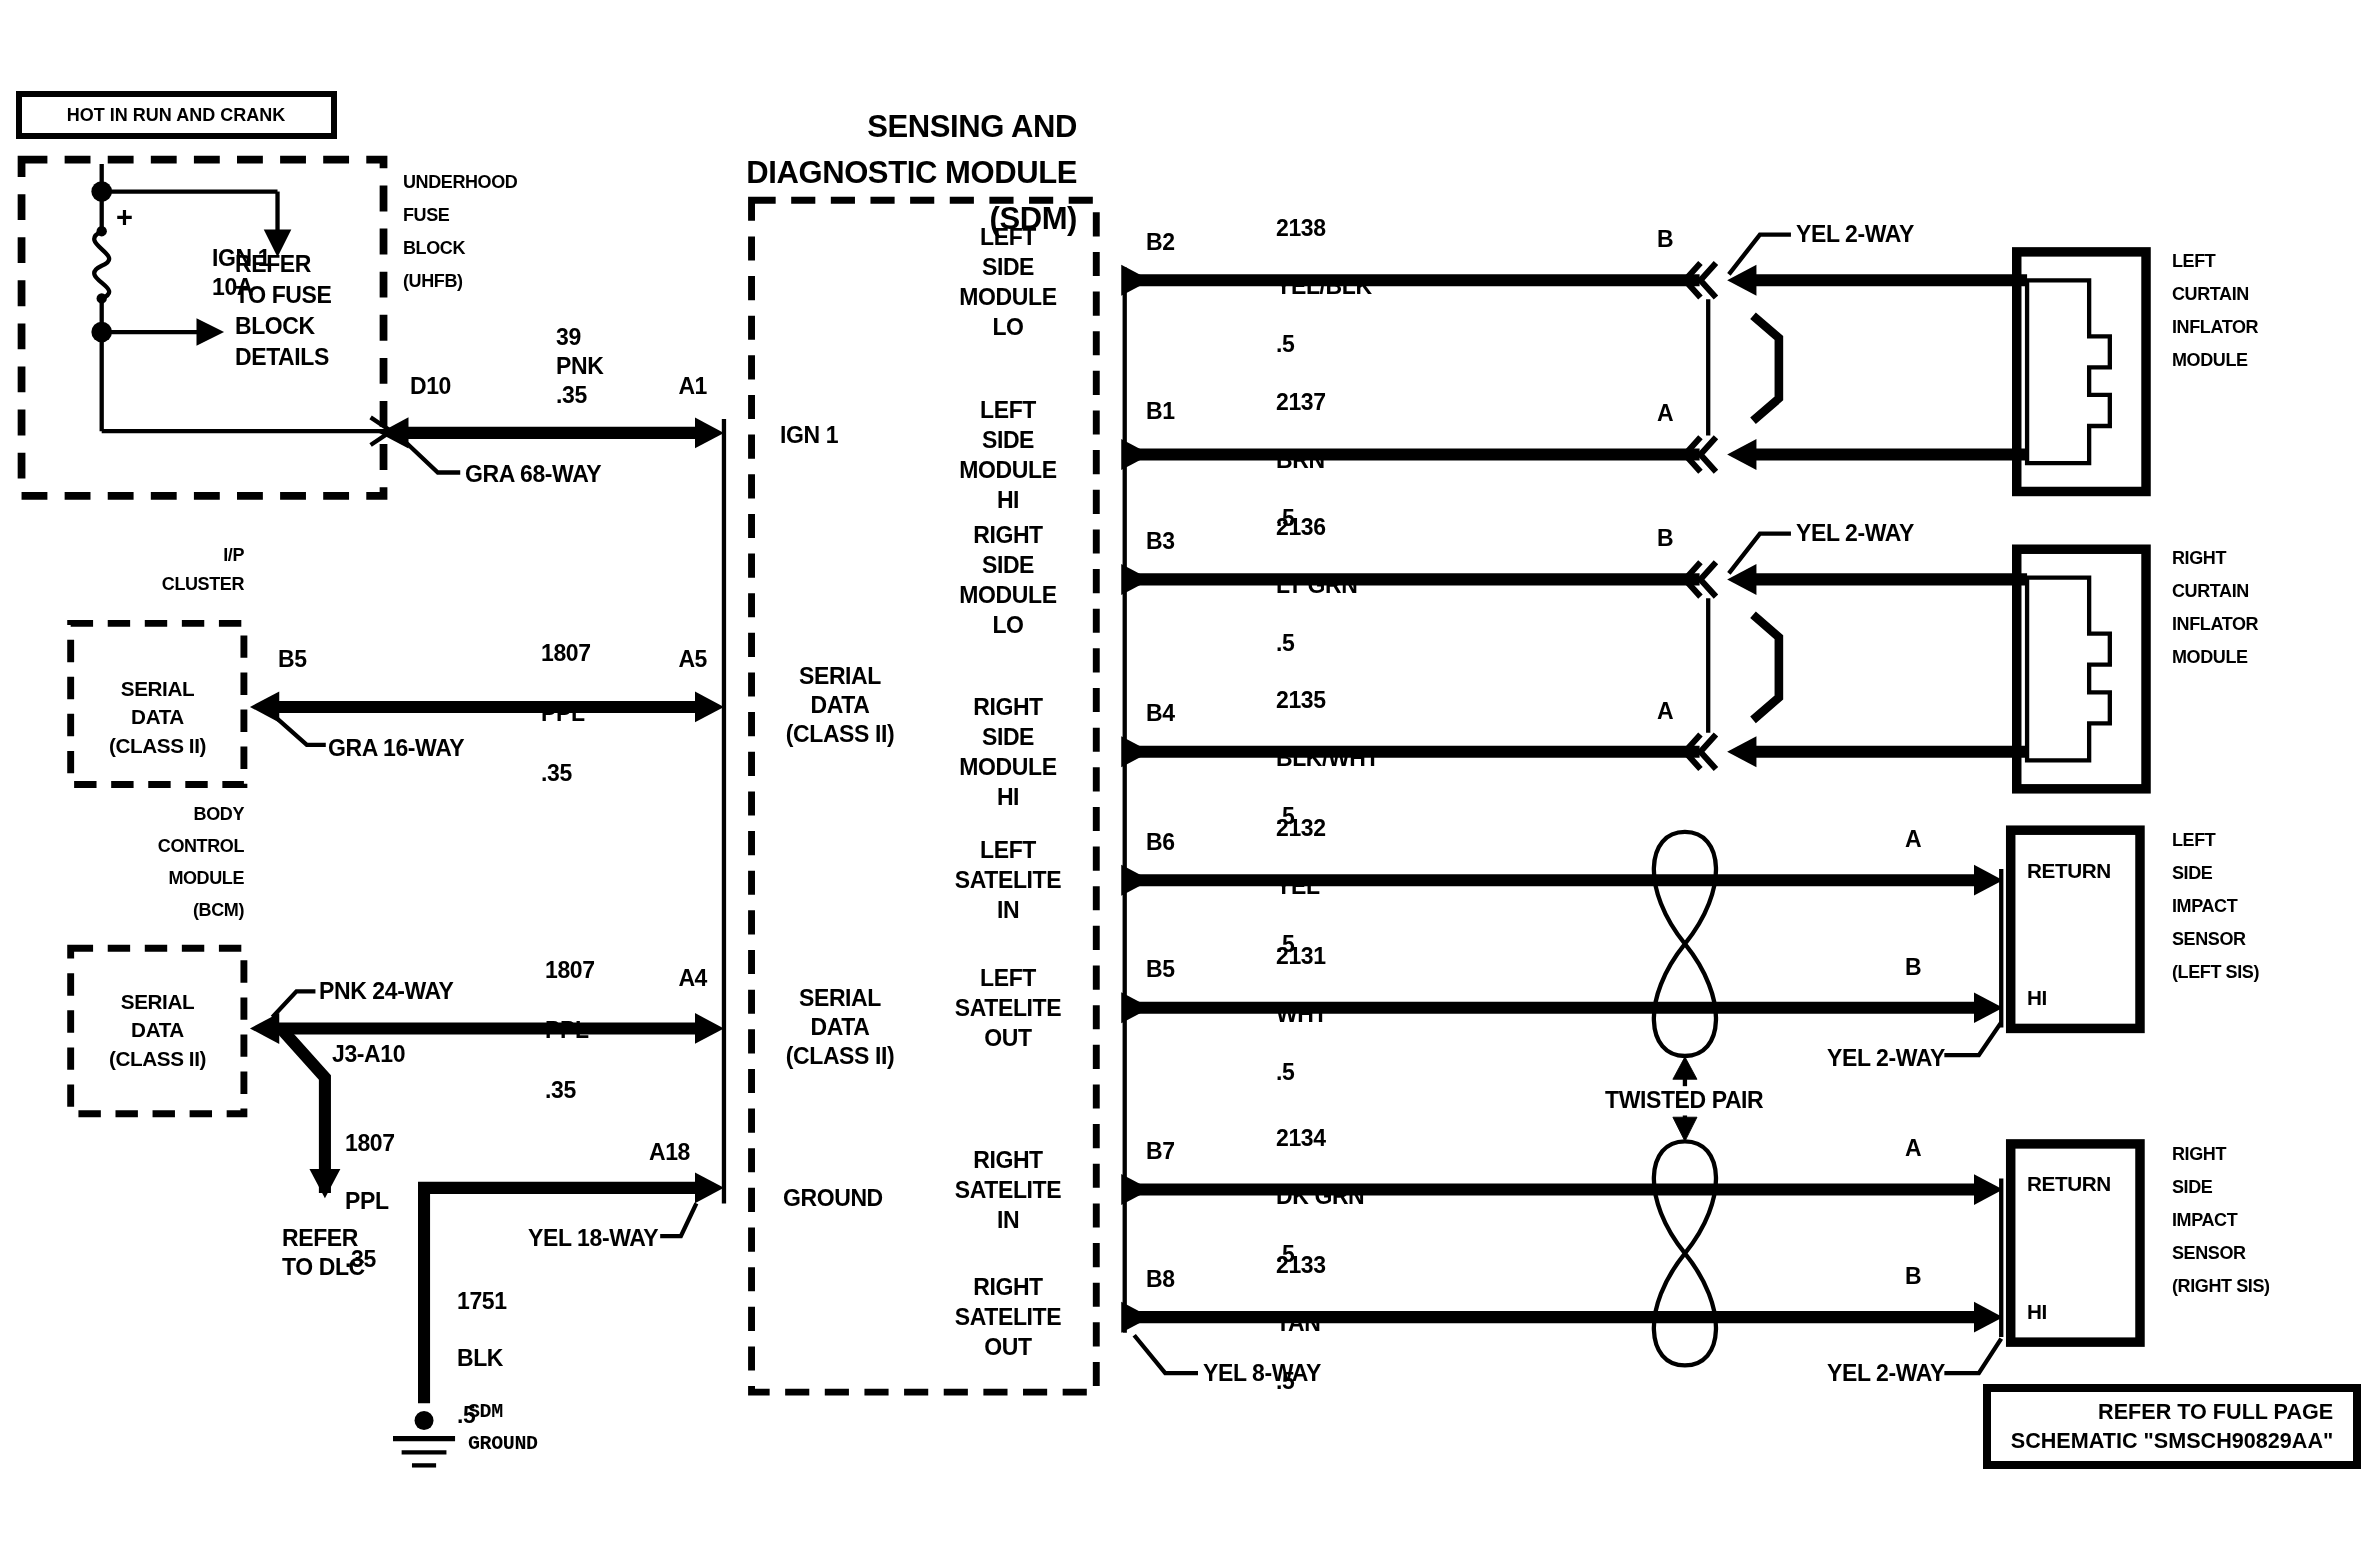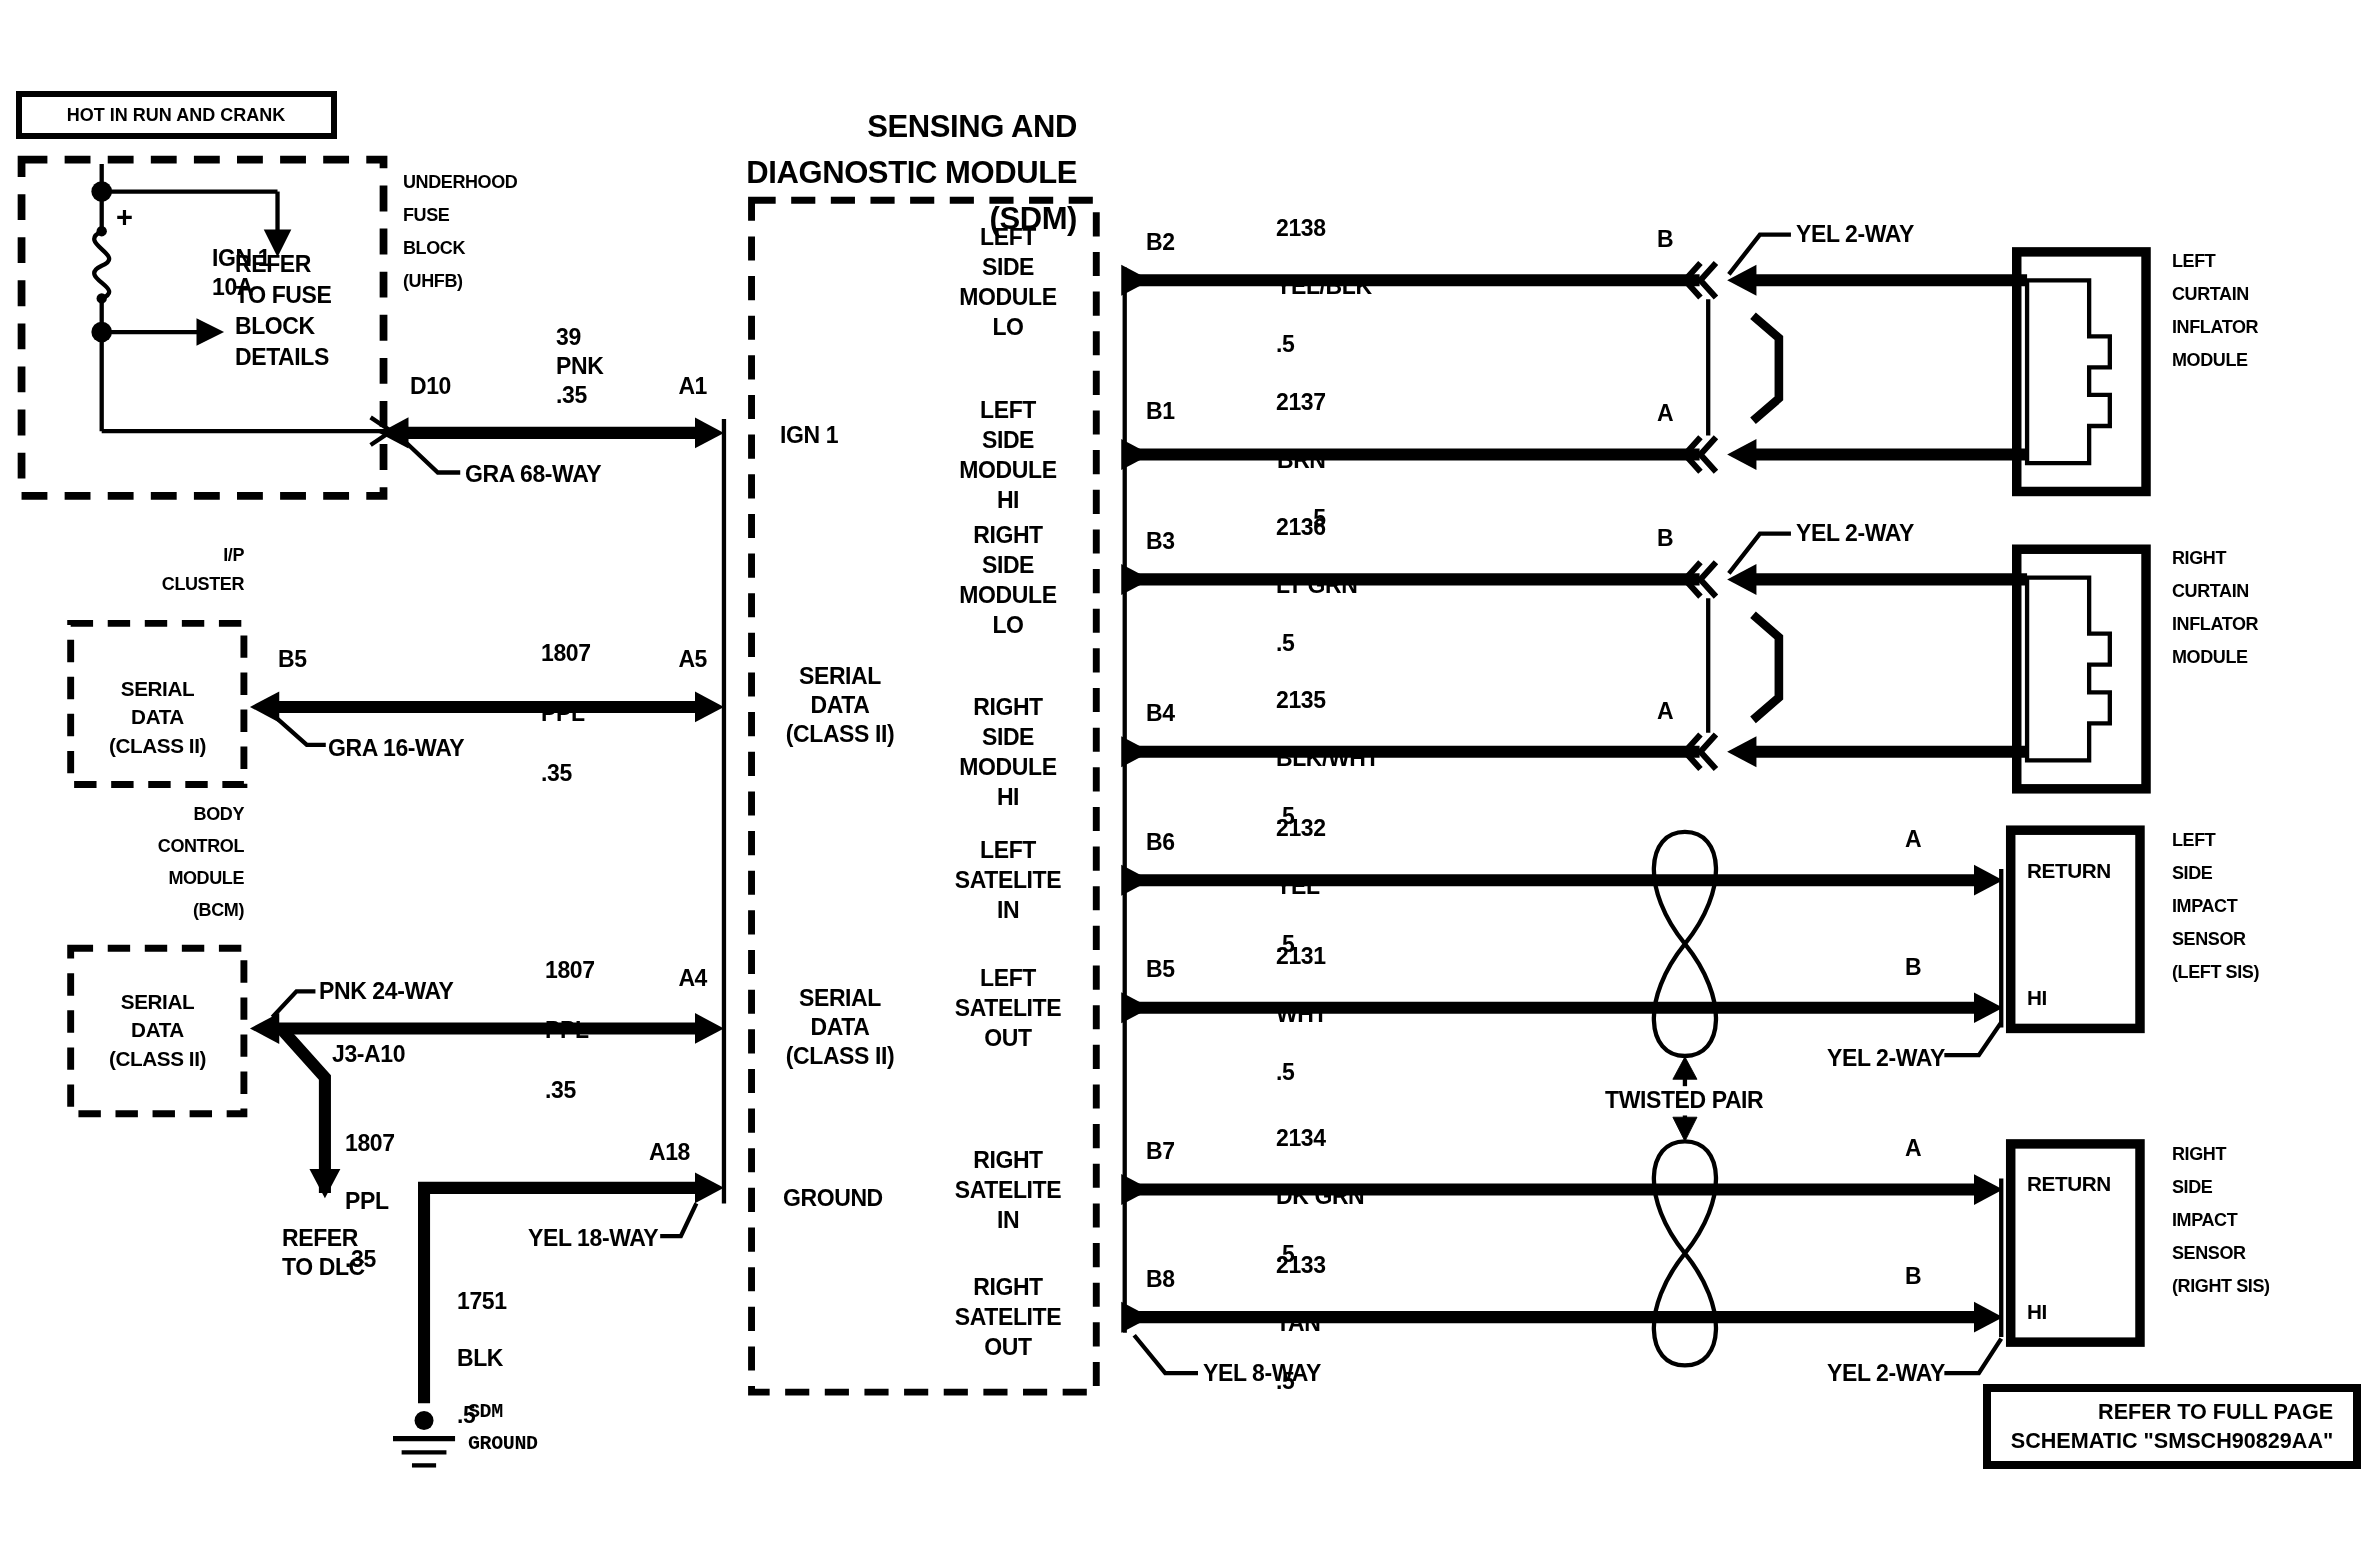--- a/index.html
+++ b/index.html
@@ -267,21 +267,21 @@
   <div class="lb" style="left:1146px;top:828px;">B6</div>
   <div class="lb" style="left:1146px;top:955px;">B5</div>
   <div class="lb" style="left:1146px;top:1137px;">B7</div>
   <div class="lb" style="left:1146px;top:1265px;">B8</div>
 
   <div class="lb stack" style="left:1276px;top:185px;">
     <div>2138</div>
     <div>YEL/BLK</div>
     <div>.5</div>
   </div>
-  <div class="lb stack" style="left:1276px;top:359px;text-align:right;">
+  <div class="lb stack" style="left:1276px;top:359px;">
     <div>2137</div>
     <div>BRN</div>
     <div>.5</div>
   </div>
   <div class="lb stack" style="left:1276px;top:484px;">
     <div>2136</div>
     <div>LT GRN</div>
     <div>.5</div>
   </div>
   <div class="lb stack" style="left:1276px;top:657px;">

